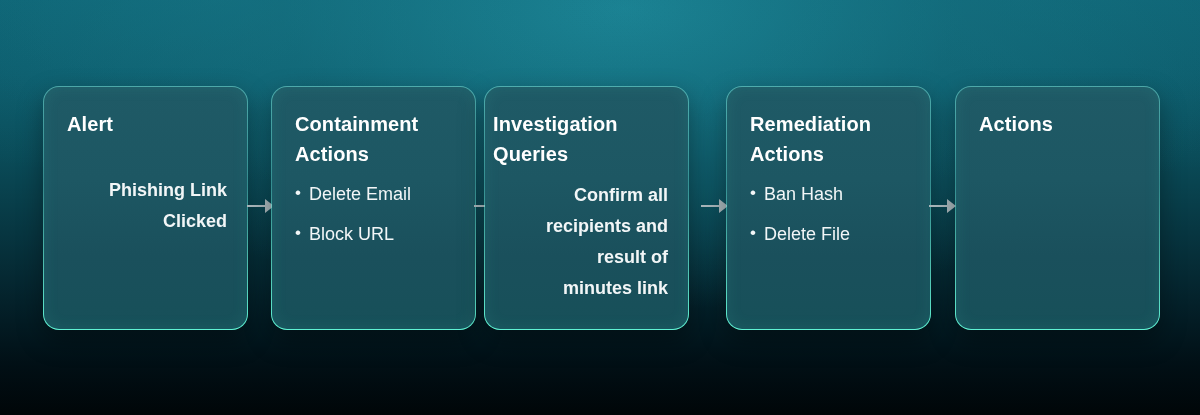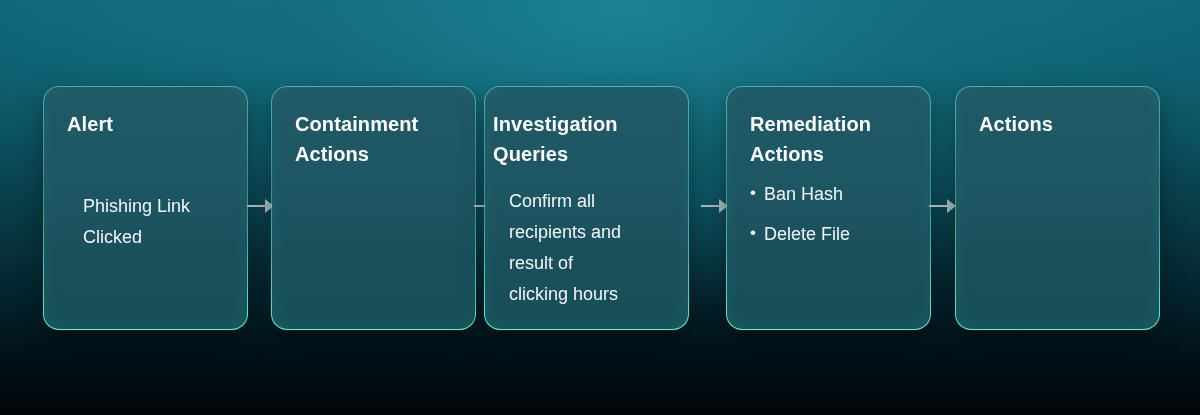--- a/index.html
+++ b/index.html
@@ -64,24 +64,25 @@
     font-size: 20px;
     font-weight: bold;
     line-height: 1.52;
     letter-spacing: 0.1px;
     margin: 0 0 10px 0;
     white-space: pre-line;
   }
   .node-body {
     color: #f2f6f7;
     font-size: 18px;
-    font-weight: normal;
+    font-weight: bold;
     line-height: 1.72;
-    margin: 16px;
+    margin: 0;
     white-space: pre-line;
+    text-align: right;
   }
   .node-list {
     list-style: none;
     margin: 0;
     padding: 0;
     color: #f2f6f7;
     font-size: 18px;
     line-height: 1.62;
   }
   .node-list li {
@@ -127,36 +128,40 @@
     <div class="arrow" style="left:247px;">
       <svg width="28" height="22" viewBox="0 0 28 22" aria-hidden="true">
         <path d="M0 10 L18 10 L18 4 L27 11 L18 18 L18 12 L0 12 Z" fill="#a9b6bb"></path>
       </svg>
     </div>
 
     <div class="node" style="left:271px;">
       <div class="node-title">Containment
 Actions</div>
       <div class="pad-0"></div>
+      <ul class="node-list">
+        <li>Delete Email</li>
+        <li>Block URL</li>
+      </ul>
     </div>
 
     <div class="arrow" style="left:474px;">
       <svg width="28" height="22" viewBox="0 0 28 22" aria-hidden="true">
         <path d="M0 10 L18 10 L18 4 L27 11 L18 18 L18 12 L0 12 Z" fill="#a9b6bb"></path>
       </svg>
     </div>
 
     <div class="node" style="left:484px;padding-left:8px;">
       <div class="node-title">Investigation
 Queries</div>
       <div class="pad-0"></div>
       <div class="node-body">Confirm all
 recipients and
 result of
-clicking hours</div>
+minutes link</div>
     </div>
 
     <div class="arrow" style="left:701px;">
       <svg width="28" height="22" viewBox="0 0 28 22" aria-hidden="true">
         <path d="M0 10 L18 10 L18 4 L27 11 L18 18 L18 12 L0 12 Z" fill="#a9b6bb"></path>
       </svg>
     </div>
 
     <div class="node" style="left:726px;">
       <div class="node-title">Remediation

